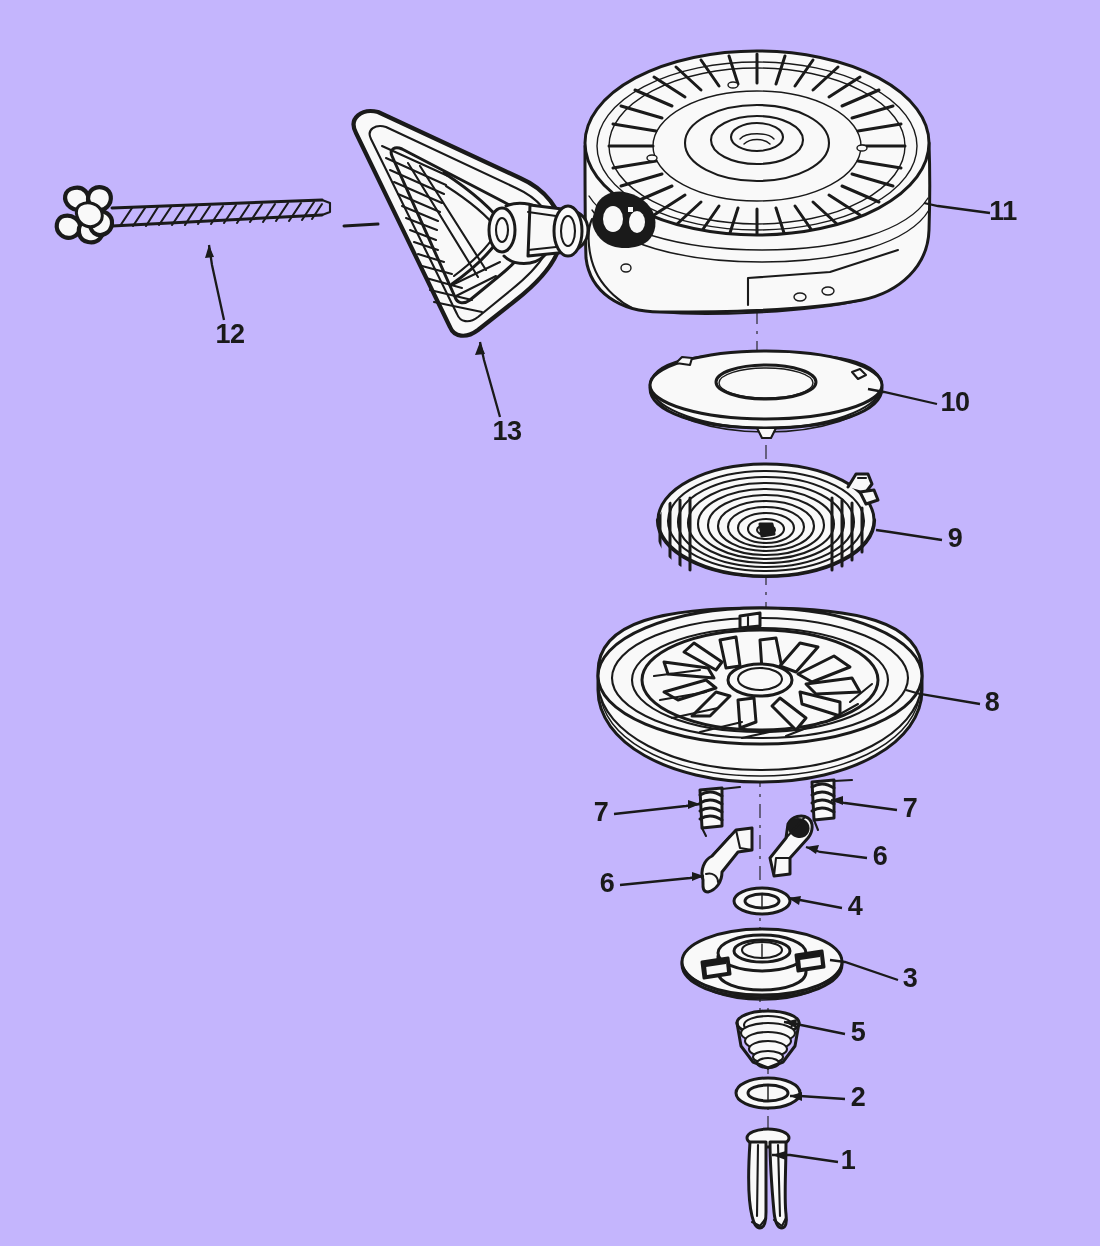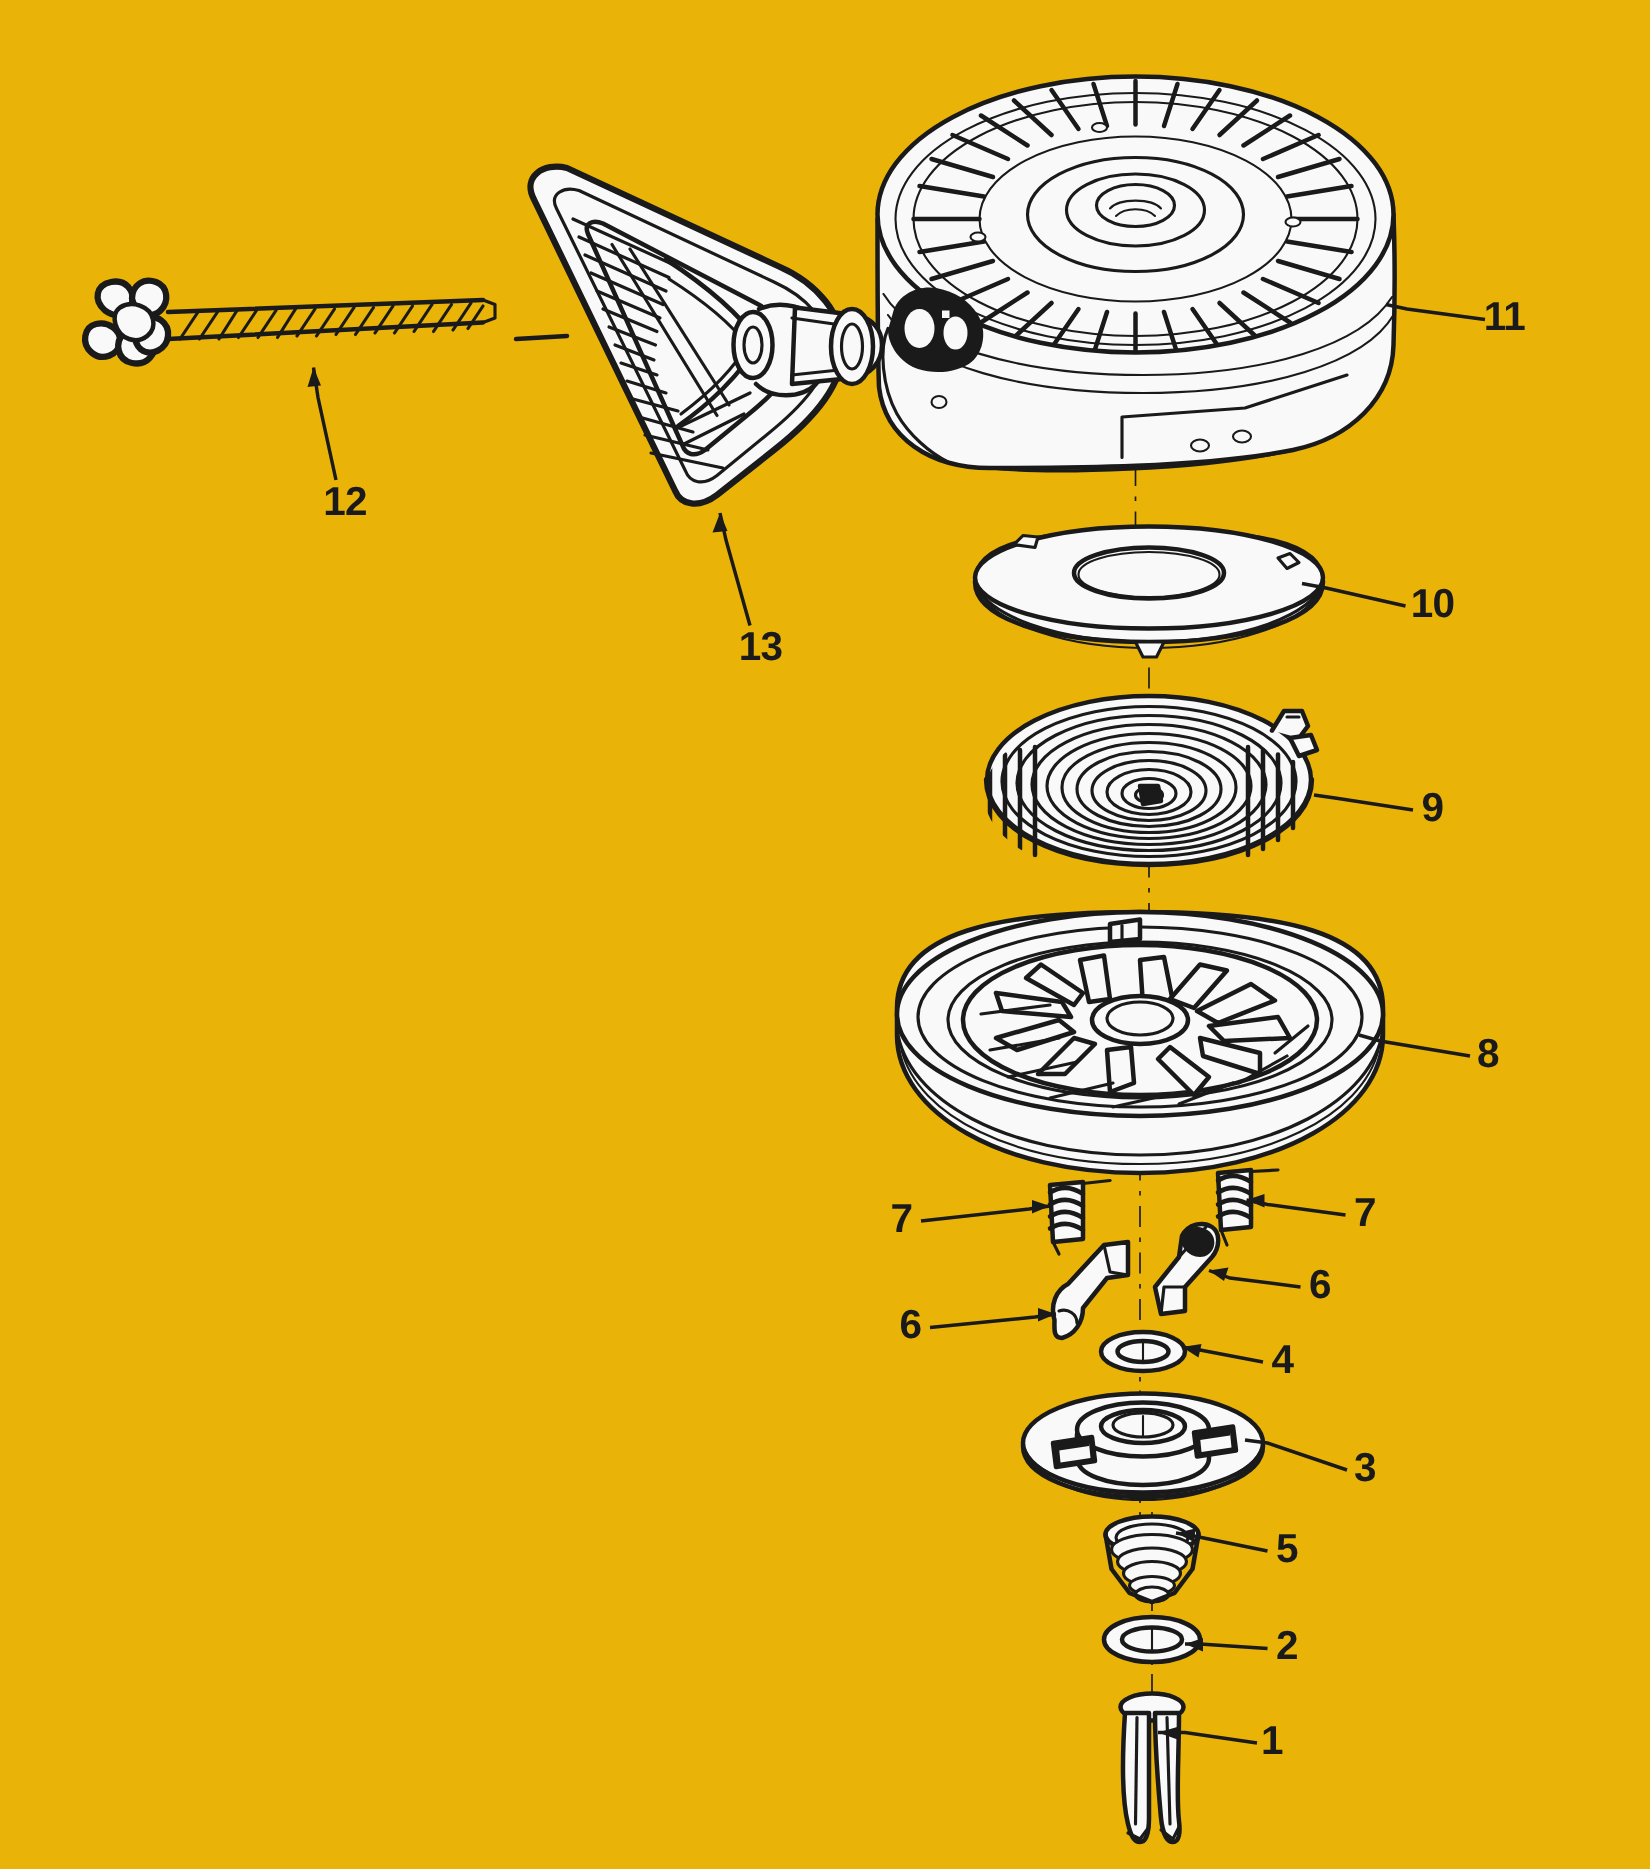--- a/index.html
+++ b/index.html
@@ -8,21 +8,21 @@
     padding: 0;
     background: #f7f7f7;
   }
   body {
     font-family: "Liberation Sans", sans-serif;
   }
   #diagram-root {
     position: relative;
     width: 1100px;
     height: 1246px;
-    background: #eab308;
+    background: #c4b5fd;
     overflow: hidden;
   }
   #diagram-svg {
     position: absolute;
     left: 0;
     top: 0;
     width: 1100px;
     height: 1246px;
     display: block;
   }

